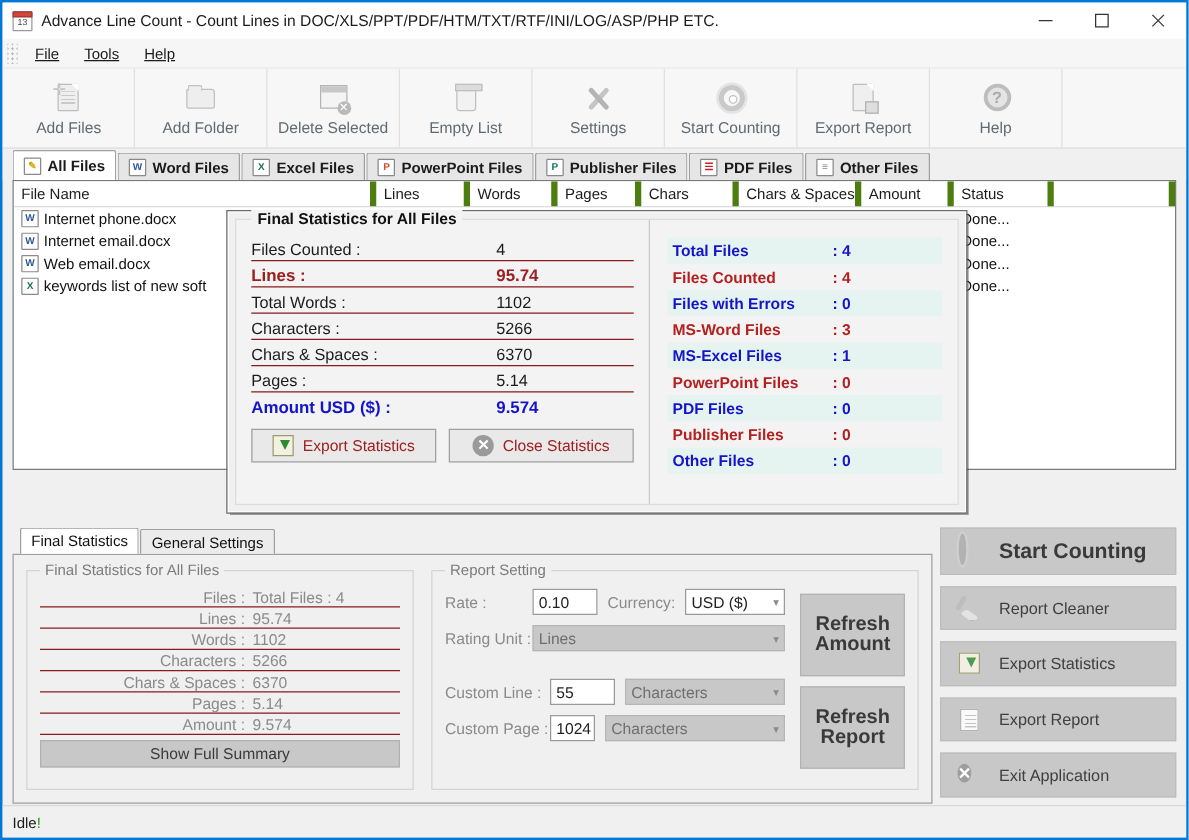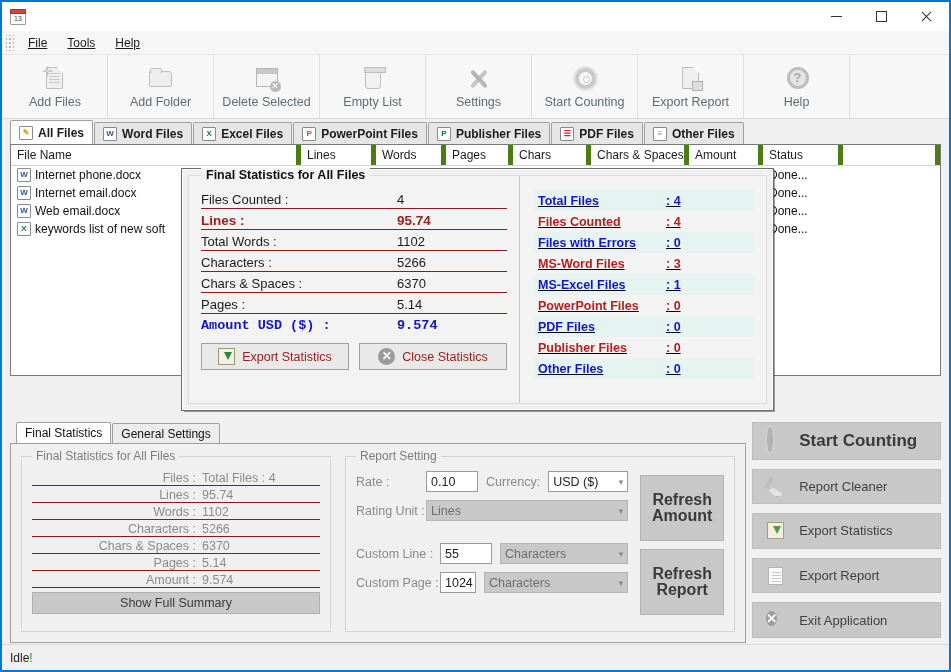--- a/index.html
+++ b/index.html
@@ -284,21 +284,21 @@
   .stat-line {
     display: flex; align-items: baseline;
     border-bottom: 1px solid #8b1a1a;
     padding-bottom: 1px; margin-bottom: 4px;
     font-size: 13px; color: #1b1b1b;
   }
   .stat-line:last-of-type { border-bottom: none; }
   .stat-line .lbl { flex: 1; padding-right: 6px; }
   .stat-line .val { width: 110px; text-align: left; }
   .stat-line.hl { color: #9b2020; font-weight: bold; font-size: 13.5px; }
-  .stat-line.amt { color: #1414c8; font-weight: bold; font-size: 13.5px; border-bottom: none; font-family: Liberation Mono, monospace; }
+  .stat-line.amt { color: #1414c8; font-weight: bold; font-size: 13.5px; border-bottom: none; }
   .dlg-btns { display: flex; gap: 10px; margin-top: 9px; }
   .dlg-btn {
     flex: 1; height: 27px;
     background: #e9e9e9; border: 1px solid #a0a0a0;
     display: flex; align-items: center; justify-content: center; gap: 7px;
     font-size: 12.5px; color: #a02020;
   }
   .ico-export {
     width: 17px; height: 17px; position: relative;
     background: #f4f1e4; border: 1px solid #9a9a6a;
@@ -315,21 +315,20 @@
   }
   .stats-right {
     flex: 1;
     border-left: 1px solid #c9c9c9;
     padding: 14px 12px 10px 14px;
   }
   .sr-row {
     display: flex; height: 21px; align-items: center;
     font-size: 12.5px; font-weight: bold;
     padding-left: 4px;
-    text-decoration: underline;
   }
   .sr-row:nth-child(odd) { background: #e6f4f1; }
   .sr-row .k { width: 128px; }
   .sr-row .v { }
   .sr-blue { color: #1414c8; }
   .sr-red  { color: #b42020; }
 
   
   .bottom {
     position: absolute; left: 0; top: 412px; right: 0; bottom: 26px;
@@ -480,20 +479,21 @@
 <body>
 
 <div id="app">
 
   <div class="titlebar">
     <div class="title-icon">
       <div class="cal"></div>
       <div class="cal-top"></div>
       <div class="cal-num">13</div>
     </div>
+    <div class="title-text">Advance Line Count - Count Lines in DOC/XLS/PPT/PDF/HTM/TXT/RTF/INI/LOG/ASP/PHP ETC.</div>
     <div class="win-btns">
       <div class="win-btn">
           <span class="glyph-min"></span>
         </div>
       <div class="win-btn">
           <span class="glyph-max"></span>
         </div>
       <div class="win-btn close">
           <span class="glyph-close"></span>
         </div>

